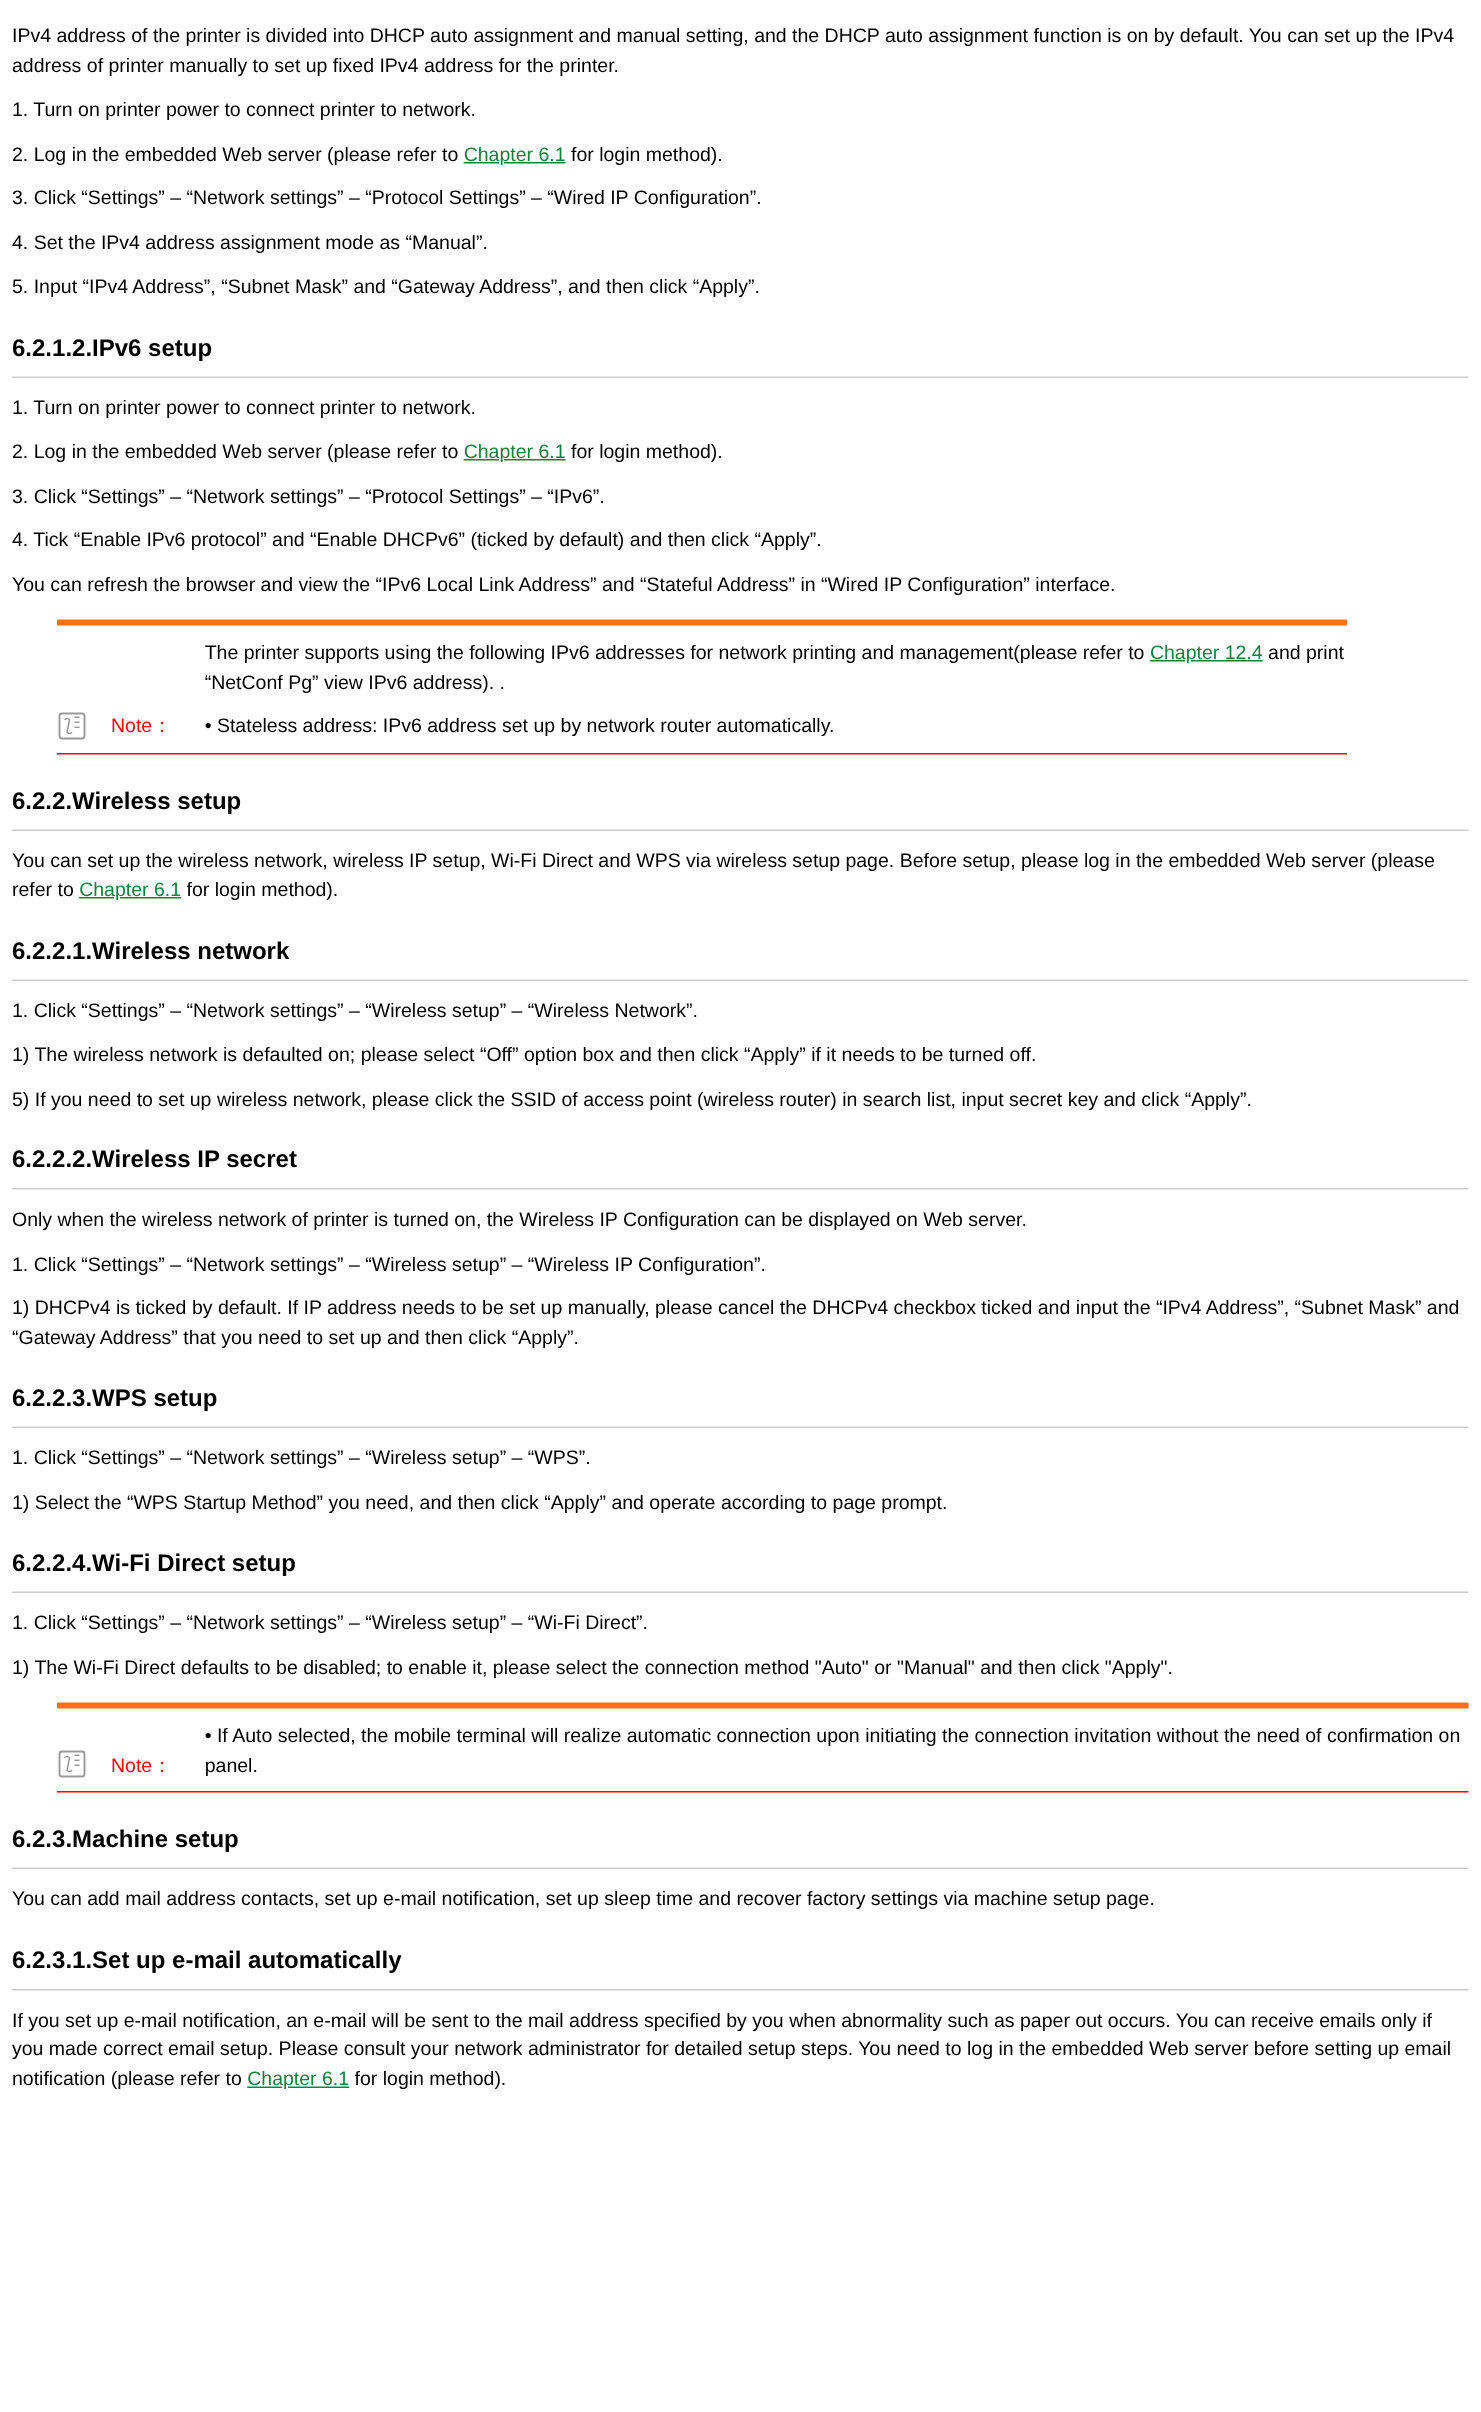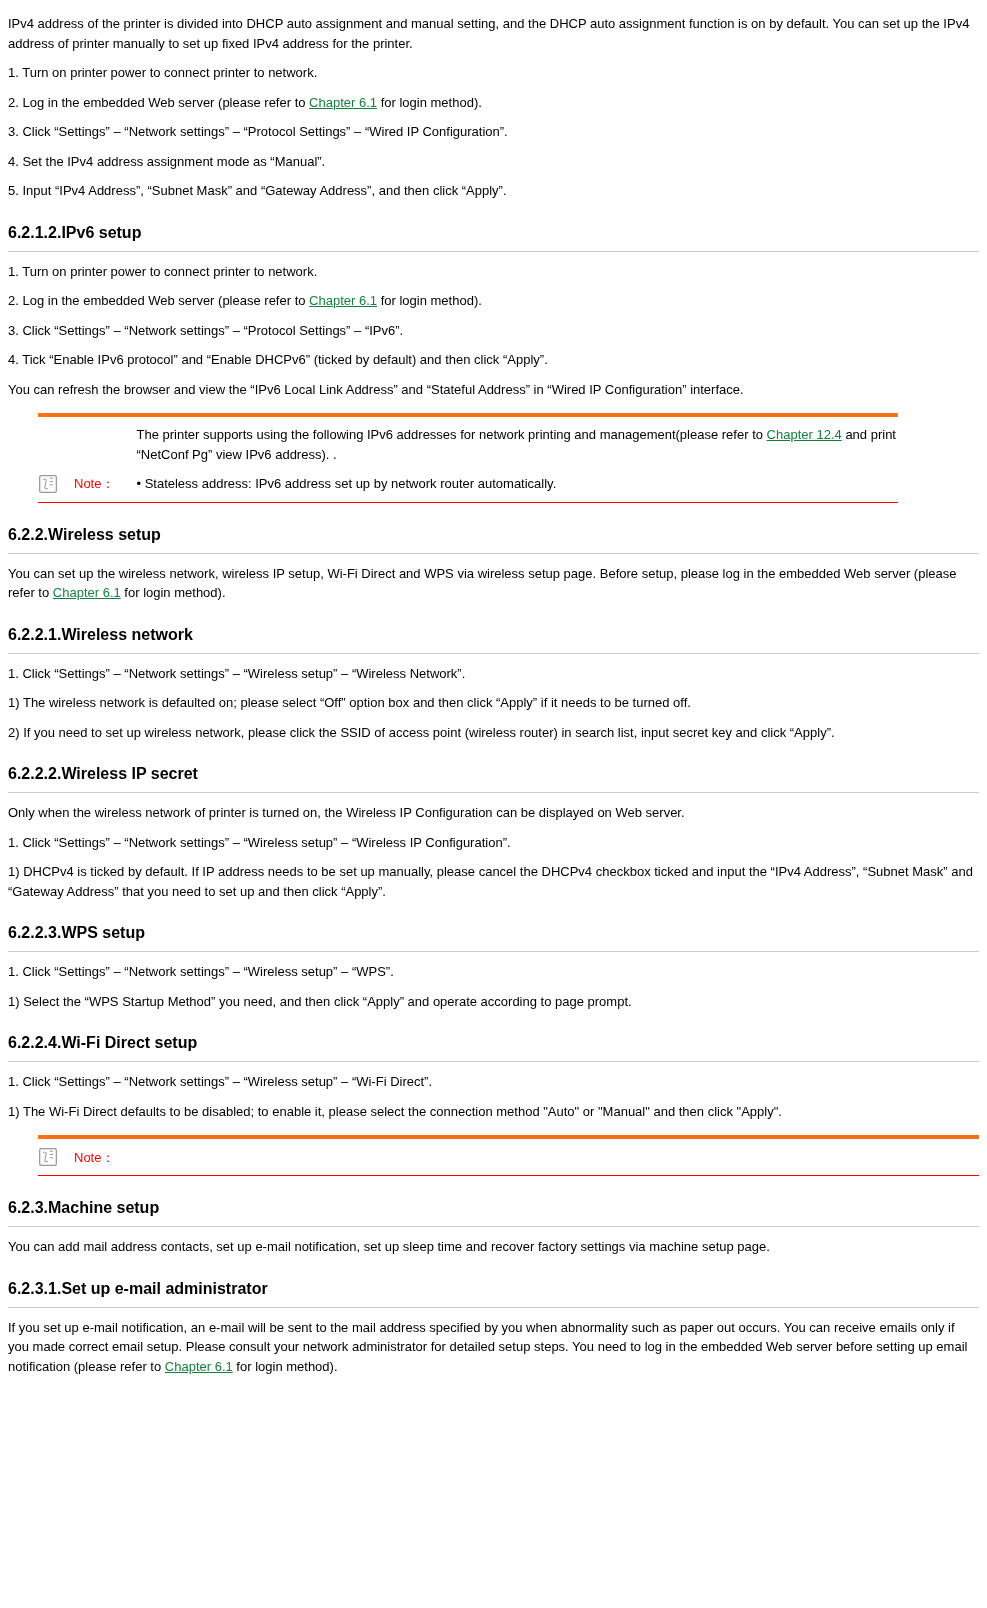--- a/index.html
+++ b/index.html
@@ -108,21 +108,21 @@
 </div>
 
 <h2>6.2.2.Wireless setup</h2>
 <p class="para-with-link">
   <span class="seg">You can set up the wireless network, wireless IP setup, Wi-Fi Direct and WPS via wireless setup page. Before setup, please log in the embedded Web server (please refer to </span><a href="#">Chapter 6.1</a><span class="seg"> for login method).</span>
 </p>
 
 <h2>6.2.2.1.Wireless network</h2>
 <p>1. Click “Settings” – “Network settings” – “Wireless setup” – “Wireless Network”.</p>
 <p>1) The wireless network is defaulted on; please select “Off” option box and then click “Apply” if it needs to be turned off.</p>
-<p>2) If you need to set up wireless network, please click the SSID of access point (wireless router) in search list, input secret key and click “Apply”.</p>
+<p>5) If you need to set up wireless network, please click the SSID of access point (wireless router) in search list, input secret key and click “Apply”.</p>
 
 <h2>6.2.2.2.Wireless IP secret</h2>
 <p>Only when the wireless network of printer is turned on, the Wireless IP Configuration can be displayed on Web server.</p>
 <p>1. Click “Settings” – “Network settings” – “Wireless setup” – “Wireless IP Configuration”.</p>
 <p>1) DHCPv4 is ticked by default. If IP address needs to be set up manually, please cancel the DHCPv4 checkbox ticked and input the “IPv4 Address”, “Subnet Mask” and “Gateway Address” that you need to set up and then click “Apply”.</p>
 
 <h2>6.2.2.3.WPS setup</h2>
 <p>1. Click “Settings” – “Network settings” – “Wireless setup” – “WPS”.</p>
 <p>1) Select the “WPS Startup Method” you need, and then click “Apply” and operate according to page prompt.</p>
 
@@ -132,22 +132,23 @@
 
 <div class="note-box">
   <span class="note-icon">
     <svg viewBox="0 0 24 24">
         <rect x="2" y="2" width="20" height="20" rx="2" fill="none" stroke="#999" stroke-width="1.5"></rect>
         <path d="M6 7 Q8 5 10 7 L8 17 Q10 19 12 17 M14 5 L18 5 M14 9 L18 9 M14 13 L18 13" fill="none" stroke="#999" stroke-width="1.2"></path>
       </svg>
   </span>
   <span class="note-label">Note：</span>
   <div class="note-content">
+    <p>• If Auto selected, the mobile terminal will realize automatic connection upon initiating the connection invitation without the need of confirmation on panel.</p>
   </div>
 </div>
 
 <h2>6.2.3.Machine setup</h2>
 <p>You can add mail address contacts, set up e-mail notification, set up sleep time and recover factory settings via machine setup page.</p>
 
-<h2>6.2.3.1.Set up e-mail administrator</h2>
+<h2>6.2.3.1.Set up e-mail automatically</h2>
 <p class="para-with-link">
   <span class="seg">If you set up e-mail notification, an e-mail will be sent to the mail address specified by you when abnormality such as paper out occurs. You can receive emails only if you made correct email setup. Please consult your network administrator for detailed setup steps. You need to log in the embedded Web server before setting up email notification (please refer to </span><a href="#">Chapter 6.1</a><span class="seg"> for login method).</span>
 </p>
 
 </body></html>

